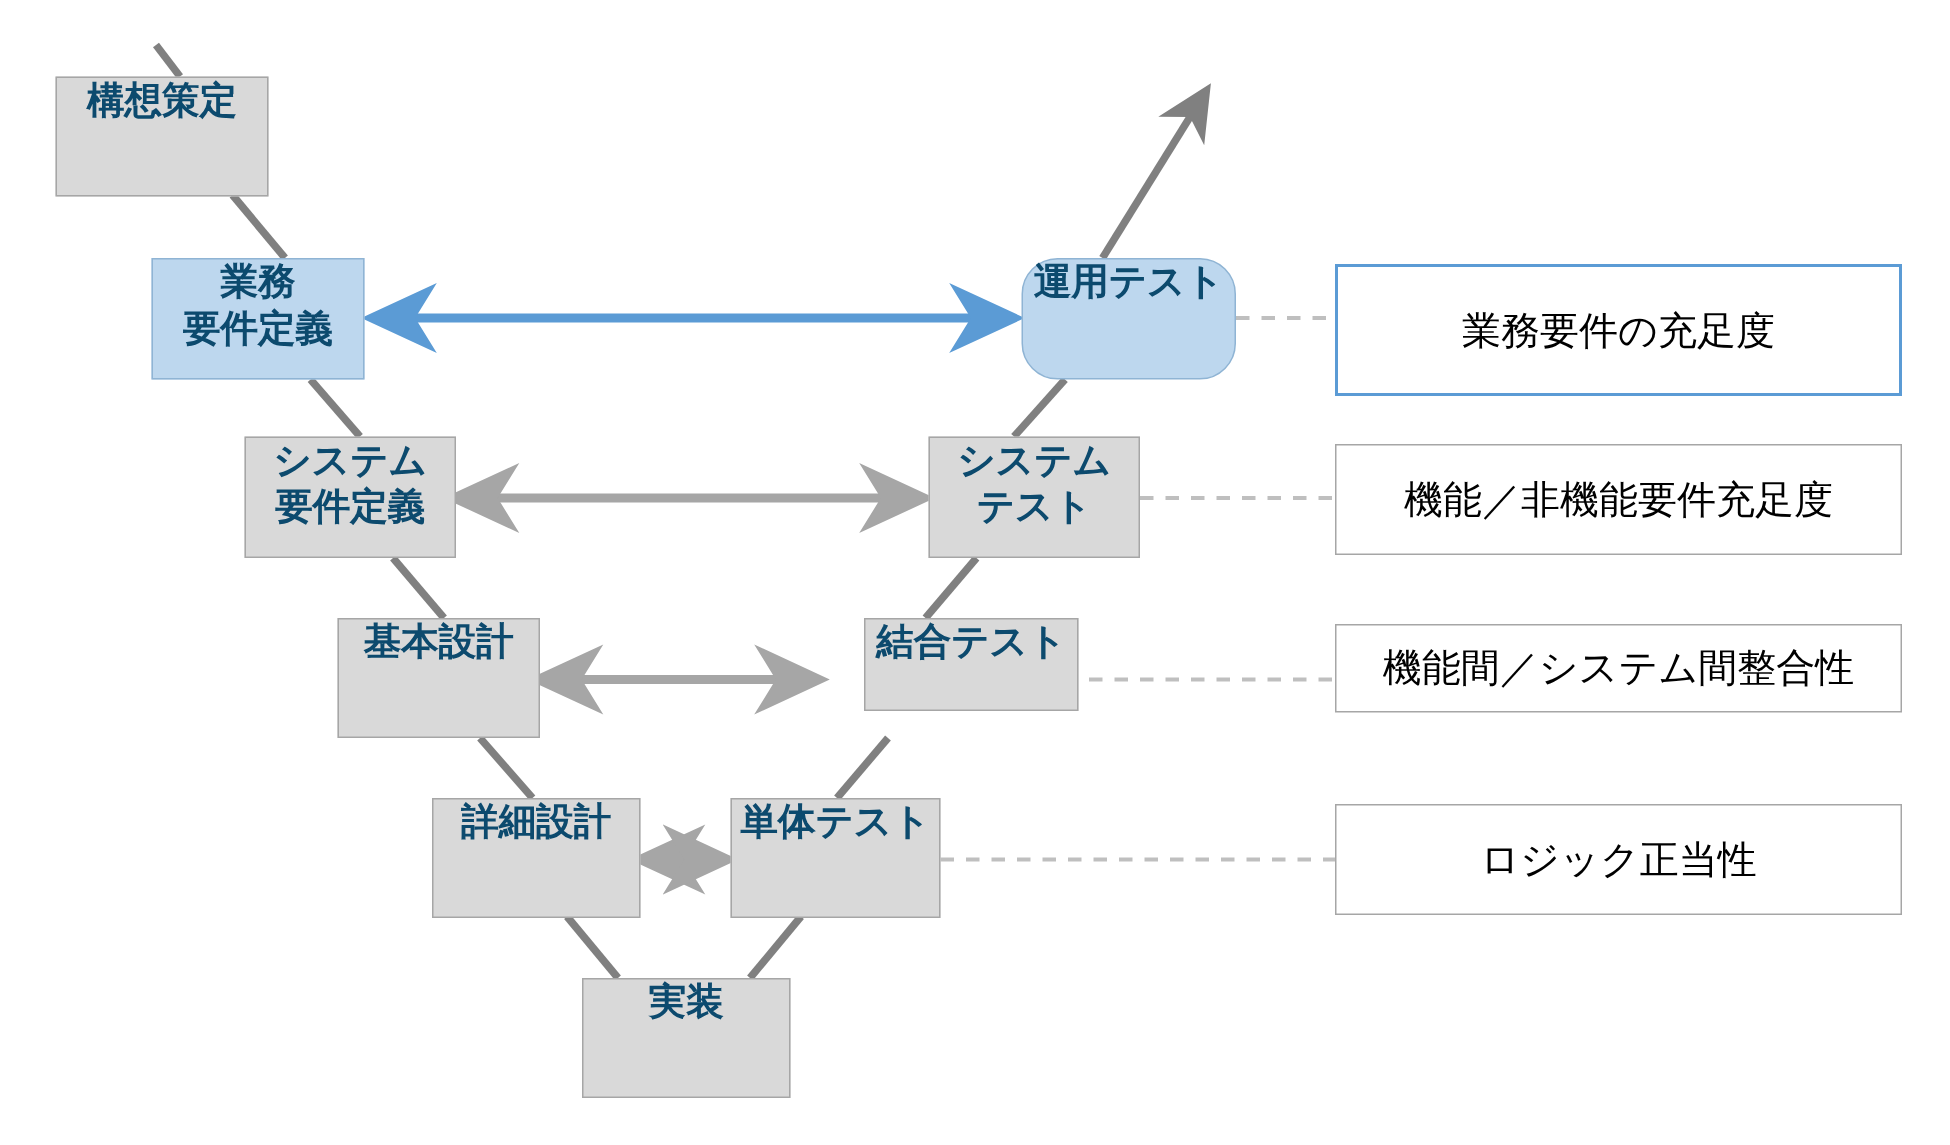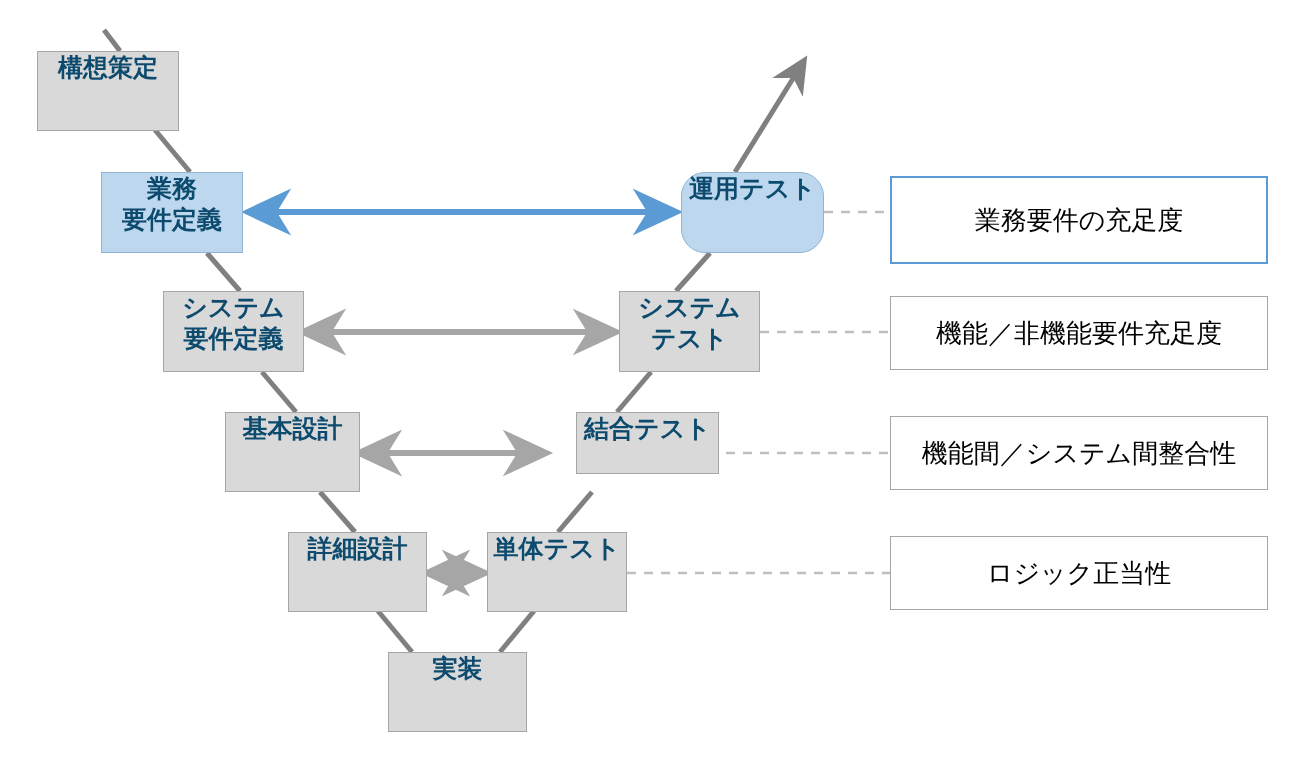--- a/index.html
+++ b/index.html
@@ -181,21 +181,21 @@
 
 
   <div class="panel panel-accent" style="left:890px; top:176px; width:378px; height:88px;">
     <span>業務要件の充足度</span>
   </div>
 
   <div class="panel" style="left:890px; top:296px; width:378px; height:74px;">
     <span>機能／非機能要件充足度</span>
   </div>
 
-  <div class="panel" style="left:890px; top:416px; width:378px; height:74px;">
+  <div class="panel" style="left:890px; top:416px; width:378px; height:59px;">
     <span>機能間／システム間整合性</span>
   </div>
 
   <div class="panel" style="left:890px; top:536px; width:378px; height:74px;">
     <span>ロジック正当性</span>
   </div>
 
 </div>
 
 </body></html>

